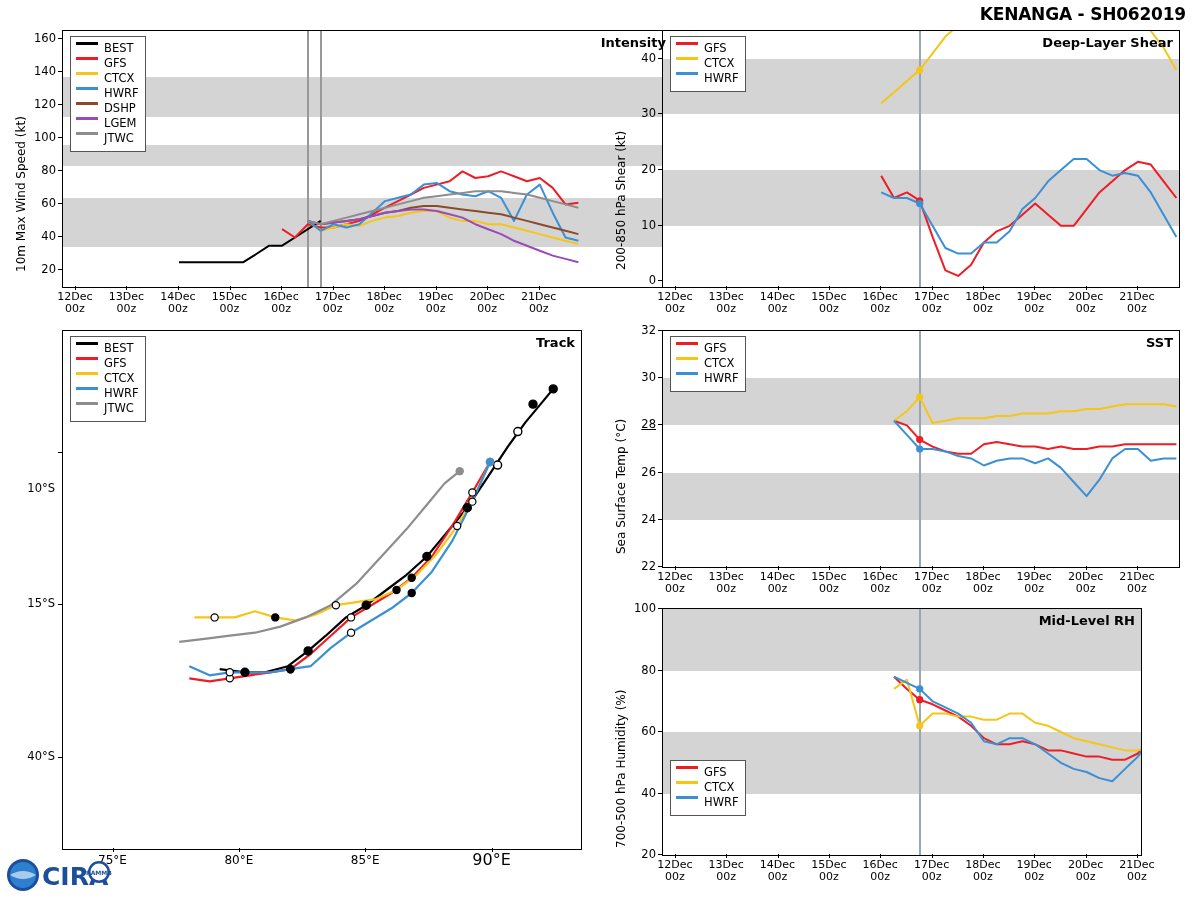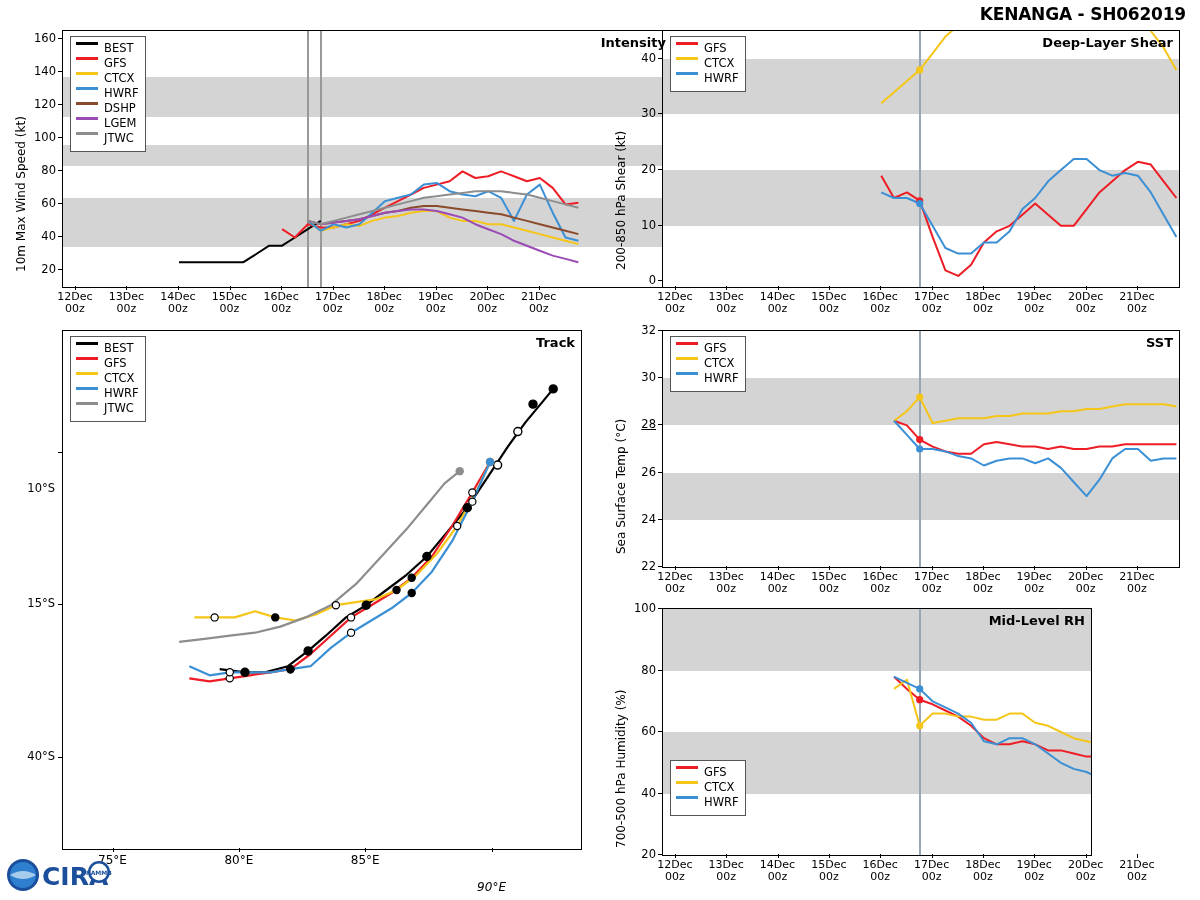--- a/index.html
+++ b/index.html
@@ -185,21 +185,21 @@
       <div class="ytick" style="left:0px;width:55px;top:274.2352941176471px;">15°S</div>
       <div class="tickmark" style="left:58px;top:282.2352941176471px;width:4px;height:1px;"></div>
       <div class="ytick" style="left:0px;width:55px;top:426.5882352941176px;">40°S</div>
       <div class="tickmark" style="left:58px;top:434.5882352941176px;width:4px;height:1px;"></div>
       <div class="xtick" style="left:82.53658536585365px;width:60px;top:532px;font-size:12px;">75°E</div>
       <div class="tickmark" style="left:112.53658536585365px;top:526px;width:1px;height:4px;"></div>
       <div class="xtick" style="left:208.87804878048783px;width:60px;top:532px;font-size:12px;">80°E</div>
       <div class="tickmark" style="left:238.87804878048783px;top:526px;width:1px;height:4px;"></div>
       <div class="xtick" style="left:335.2195121951219px;width:60px;top:532px;font-size:12px;">85°E</div>
       <div class="tickmark" style="left:365.2195121951219px;top:526px;width:1px;height:4px;"></div>
-      <div class="xtick" style="left:461.5609756097561px;width:60px;top:559px;font-size:12px;font-style:italic;">90°E</div>
+      <div class="xtick" style="left:461.5609756097561px;width:60px;top:532px;font-size:16px;">90°E</div>
       <div class="tickmark" style="left:491.5609756097561px;top:526px;width:1px;height:4px;"></div>
     </div>
 
   <div class="panel" id="panel-shear" style="left:600px;top:22px;width:600px;height:290px;">
     <div class="plot" id="plot-shear" style="left:62px;top:8px;width:518px;height:258px;">
       <div class="plot-label">Deep-Layer Shear</div>
     <div class="band" style="top:139.1304347826087px;height:55.6521739130435px;"></div>
         <div class="band" style="top:27.82608695652175px;height:55.65217391304347px;"></div>
         <div class="vline" style="left:255.71641791044772px;"></div>
         <svg class="series" width="516" height="256">
@@ -316,21 +316,21 @@
       <div class="tickmark" style="left:382.89552238805965px;top:244px;width:1px;height:4px;"></div>
       <div class="xtick" style="left:408.2388059701492px;width:52px;top:249px;">19Dec<br>00z</div>
       <div class="tickmark" style="left:434.2388059701492px;top:244px;width:1px;height:4px;"></div>
       <div class="xtick" style="left:459.58208955223876px;width:52px;top:249px;">20Dec<br>00z</div>
       <div class="tickmark" style="left:485.58208955223876px;top:244px;width:1px;height:4px;"></div>
       <div class="xtick" style="left:510.9253731343283px;width:52px;top:249px;">21Dec<br>00z</div>
       <div class="tickmark" style="left:536.9253731343283px;top:244px;width:1px;height:4px;"></div>
     </div>
 
   <div class="panel" id="panel-rh" style="left:600px;top:600px;width:600px;height:282px;">
-    <div class="plot" id="plot-rh" style="left:62px;top:8px;width:430px;height:248px;">
+    <div class="plot" id="plot-rh" style="left:62px;top:8px;width:480px;height:248px;">
       <div class="plot-label">Mid-Level RH</div>
     <div class="band" style="top:123px;height:61.5px;"></div>
         <div class="band" style="top:0px;height:61.5px;"></div>
         <div class="vline" style="left:255.71641791044772px;"></div>
         <svg class="series" width="516" height="246">
           <path d="M231.0 67.7 L243.9 79.9 L256.7 90.7 L269.6 95.3 L282.4 101.5 L295.2 107.6 L308.1 116.8 L320.9 129.2 L333.7 135.3 L346.6 135.3 L359.4 132.2 L372.2 135.3 L385.1 141.4 L397.9 141.4 L410.7 144.5 L423.6 147.6 L436.4 147.6 L449.3 150.7 L462.1 150.7 L474.9 144.5 L487.8 129.2 L500.6 116.8 L513.4 104.6 " fill="none" stroke="#ee1c25" stroke-width="2" stroke-linejoin="round"></path>
           <path d="M231.0 79.9 L243.9 70.7 L256.7 116.8 L269.6 104.6 L282.4 104.6 L295.2 107.6 L308.1 107.6 L320.9 110.7 L333.7 110.7 L346.6 104.6 L359.4 104.6 L372.2 113.8 L385.1 116.8 L397.9 123.0 L410.7 129.2 L423.6 132.2 L436.4 135.3 L449.3 138.4 L462.1 141.4 L474.9 141.4 L487.8 138.4 L500.6 138.4 L513.4 138.4 " fill="none" stroke="#f5c518" stroke-width="2" stroke-linejoin="round"></path>
           <path d="M231.0 67.7 L243.9 73.8 L256.7 79.9 L269.6 92.3 L282.4 98.4 L295.2 104.6 L308.1 113.8 L320.9 132.2 L333.7 135.3 L346.6 129.2 L359.4 129.2 L372.2 135.3 L385.1 144.5 L397.9 153.8 L410.7 159.9 L423.6 163.0 L436.4 169.1 L449.3 172.2 L462.1 159.9 L474.9 147.6 L487.8 129.2 L500.6 113.8 L513.4 107.6 " fill="none" stroke="#3b8fd4" stroke-width="2" stroke-linejoin="round"></path>
           <circle cx="256.7164179104477" cy="90.7125" r="3.6" fill="#ee1c25"></circle>
           <circle cx="256.7164179104477" cy="116.85" r="3.6" fill="#f5c518"></circle>

